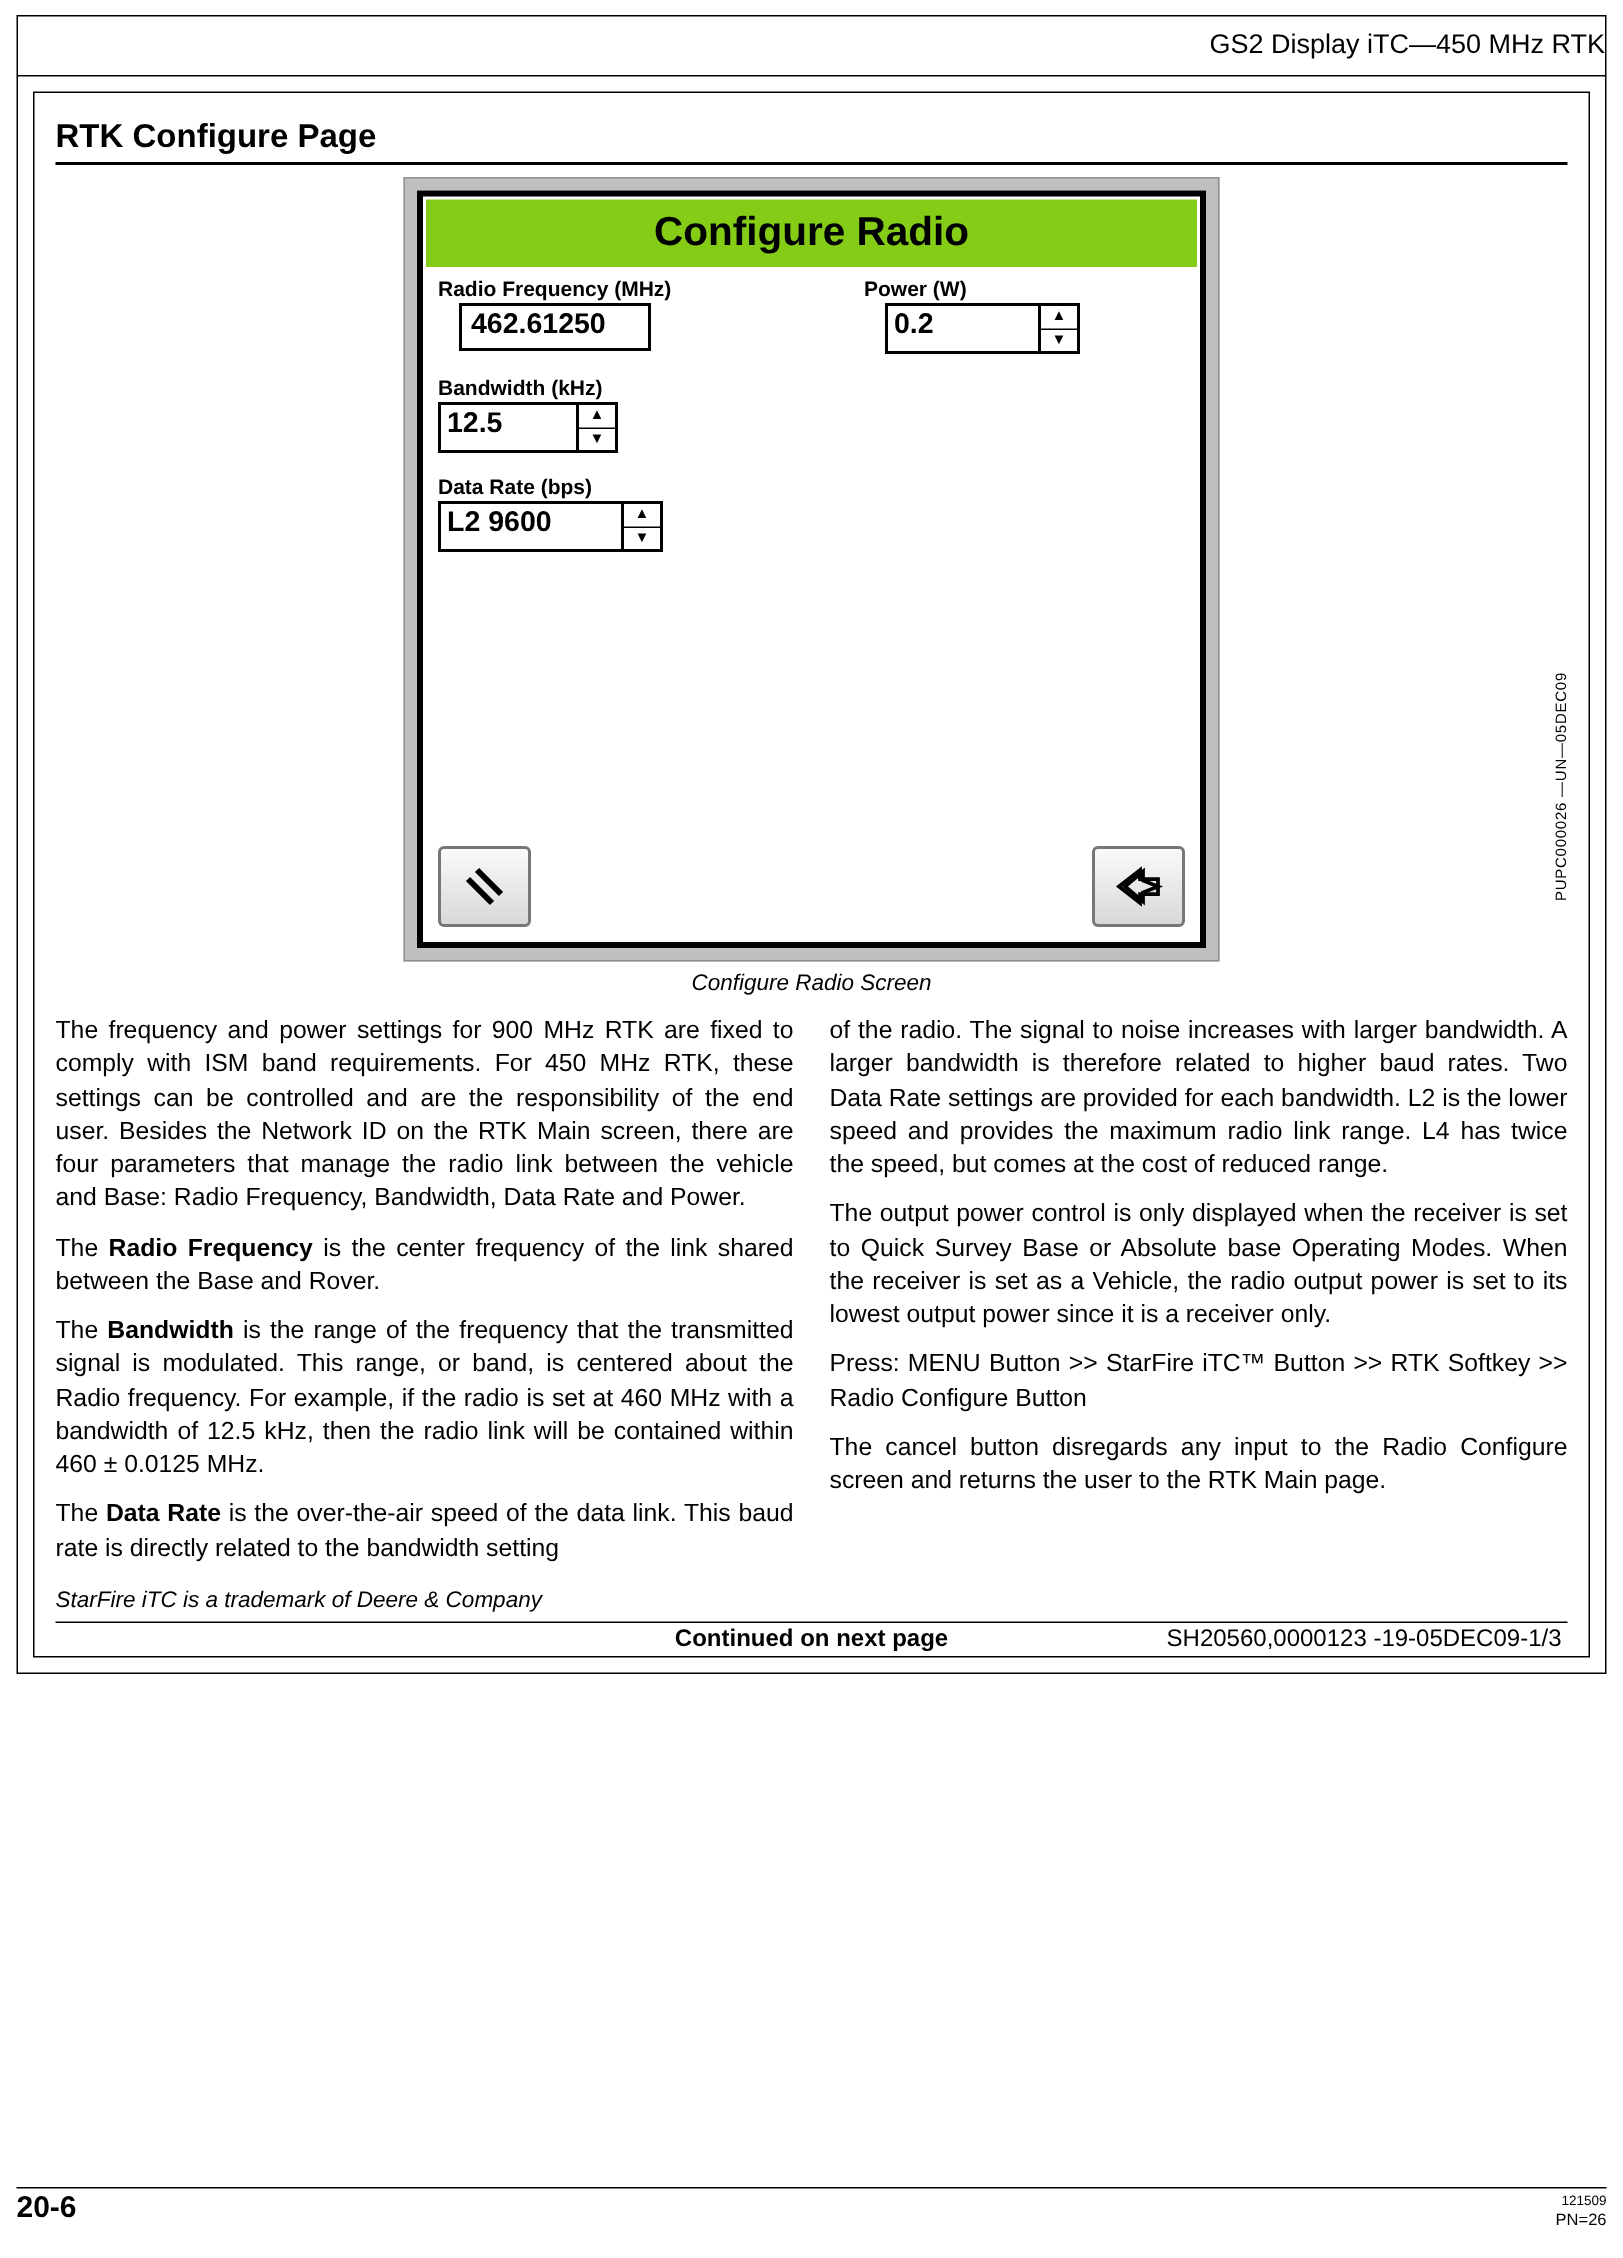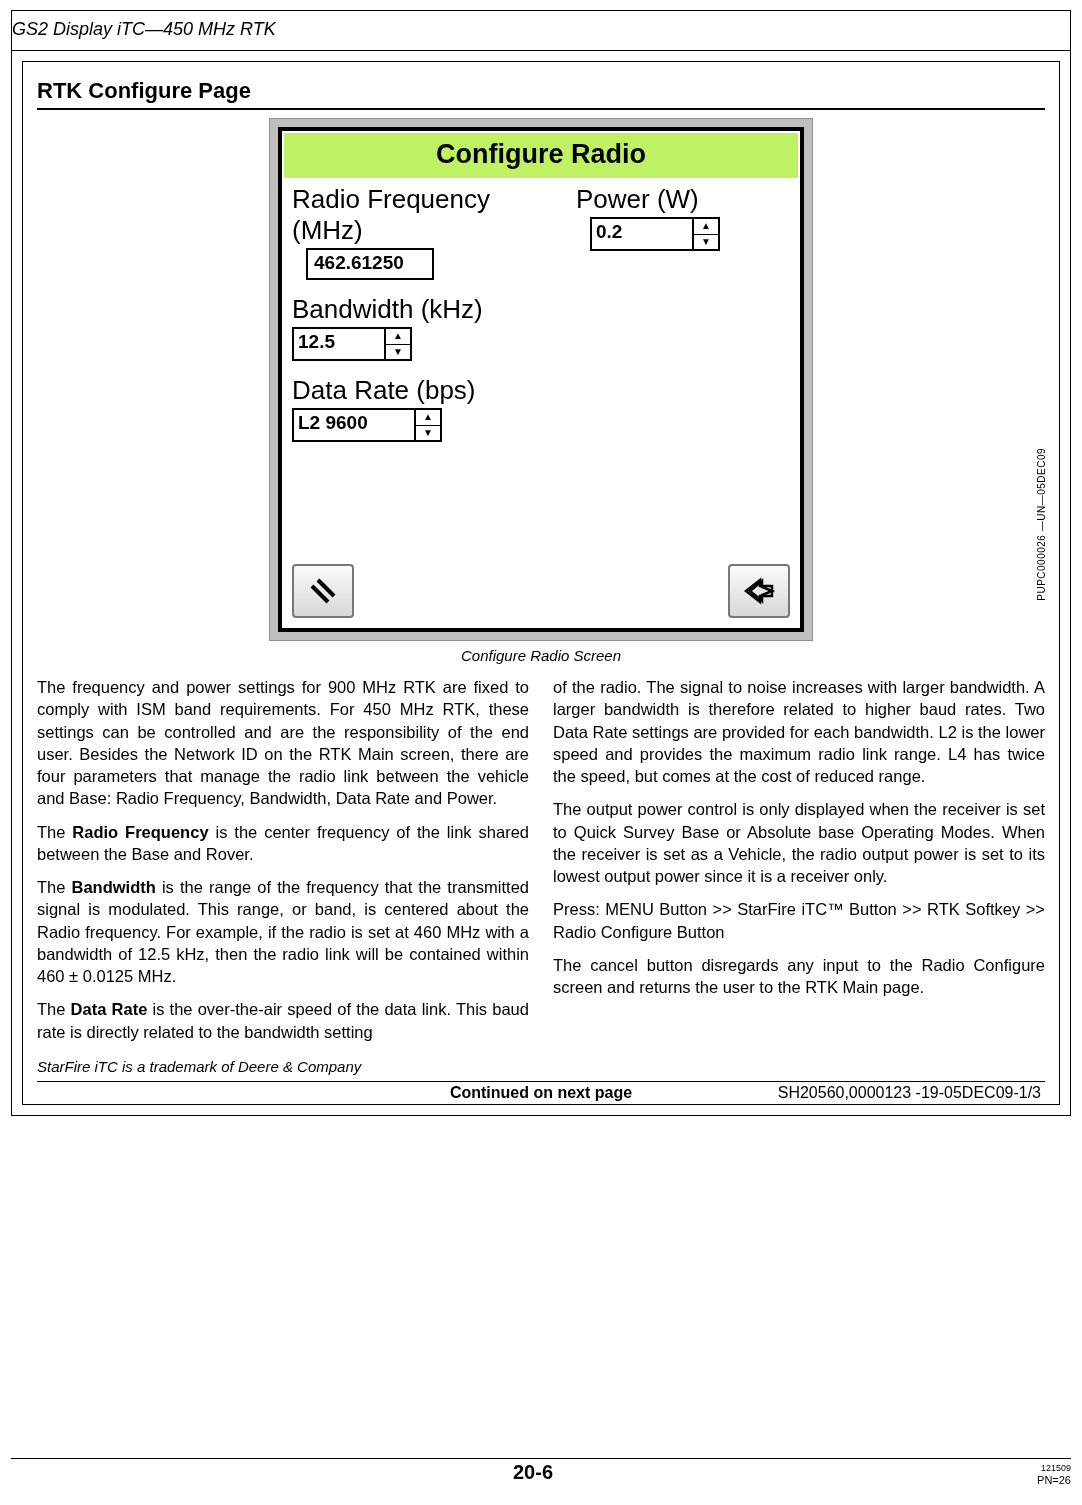--- a/index.html
+++ b/index.html
@@ -10,22 +10,21 @@
     height: 1505px;
     position: relative;
     padding: 10px;
   }
   .outer-frame {
     border: 1px solid #000;
     width: 1060px;
     margin: 0 auto;
   }
   .header-title {
-    text-align: left;
-    font-style: italic;
+    text-align: right;
     font-size: 18px;
     padding: 8px 0 10px 0;
   }
   .header-rule { border: none; border-top: 1px solid #000; }
   .content-frame {
     border: 1px solid #000;
     margin: 10px;
     padding: 10px 14px 6px 14px;
     position: relative;
   }
@@ -56,36 +55,36 @@
     padding: 8px;
     border: 1px solid #938d8d;
     text-align: left;
   }
   .radio-inner {
     background: #fff;
     border: 4px solid #000;
     padding: 2px 2px 6px 2px;
   }
   .radio-title {
-    background: #bef264;
+    background: #84cc16;
     text-align: center;
     font-weight: bold;
     font-size: 27px;
     padding: 6px 0 8px 0;
     margin-bottom: 6px;
     font-family: Arial, sans-serif;
   }
   .radio-body {
     padding: 0 8px;
     height: 380px;
     font-family: Arial, sans-serif;
   }
   .field-row { display: flex; gap: 70px; margin-bottom: 14px; }
   .field-col { flex: 1; }
-  .field-label { font-weight: normal; font-size: 26px; margin-bottom: 2px; }
+  .field-label { font-weight: bold; font-size: 14px; margin-bottom: 2px; }
   .text-input {
     border: 2px solid #000;
     padding: 2px 6px 4px 6px;
     font-weight: bold;
     font-size: 19px;
     width: 128px;
     height: 32px;
     display: flex;
     align-items: center;
   }
@@ -161,21 +160,21 @@
     position: absolute;
     bottom: 14px;
     left: 0; right: 0;
   }
   .pf-rule { border:none; border-top:1px solid #000; width:1060px; margin:0 auto; }
   .pf-row {
     width:1060px; margin: 2px auto 0 auto;
     display:flex; justify-content:space-between; align-items:flex-start;
     font-size: 11px;
   }
-  .pf-center { font-weight:bold; font-size:20px; position:absolute; left:0; right:16px; text-align:center; }
+  .pf-center { font-weight:bold; font-size:20px; position:absolute; left:0; right:16px; }
   .pf-right { text-align:right; line-height:1.2; margin-left:auto; }
 </style>
 </head>
 <body>
 
 <div class="outer-frame">
   <div class="header-title">GS2 Display iTC—450 MHz RTK</div>
   <hr class="header-rule">
 
   <div class="content-frame">

